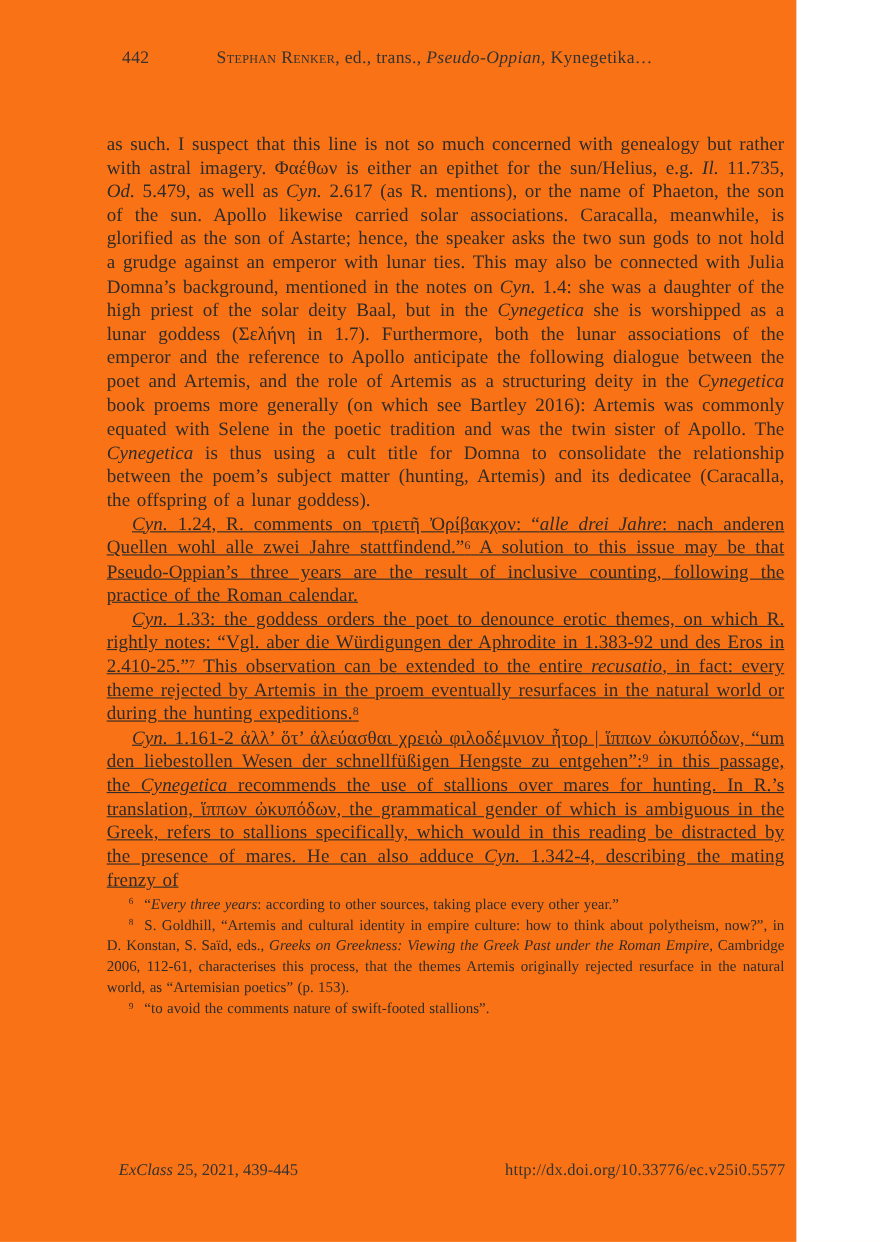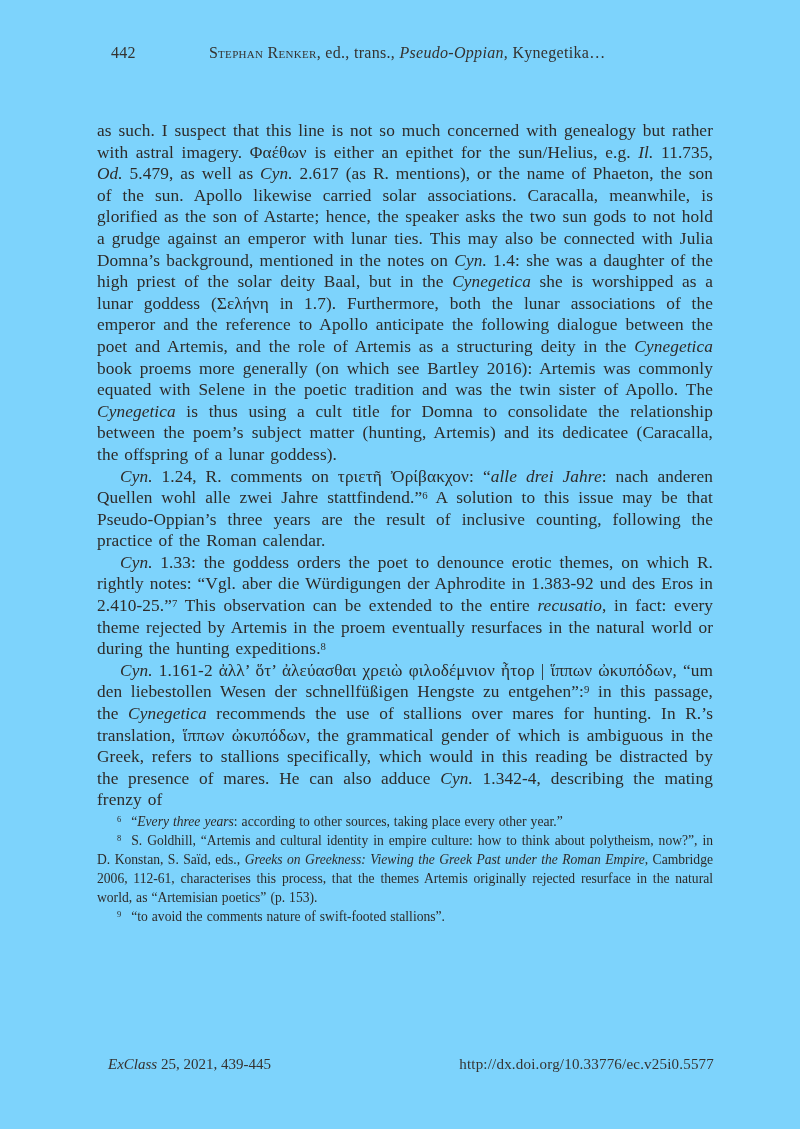--- a/index.html
+++ b/index.html
@@ -2,62 +2,63 @@
 <html><head>
 <meta charset="utf-8">
 <style>
   html, body {
     margin: 0;
     padding: 0;
     background: #ffffff;
   }
   .page {
     position: relative;
-    width: 800px;
+    width: 678px;
     height: 1129px;
-    background: #7dd3fc;
+    background: #f97316;
     color: #2e2b29;
     font-family: "Liberation Serif", "DejaVu Serif", serif;
     overflow: hidden;
+    padding-left: 46px;
   }
   .running-header {
     position: absolute;
     top: 44px;
     left: 97px;
     width: 617px;
     display: flex;
     align-items: baseline;
     font-size: 16px;
     color: #35322f;
     letter-spacing: 0.3px;
     white-space: nowrap;
   }
   .page-number {
     margin-left: 14px;
   }
   .running-title {
     margin-left: 61px;
   }
-  .sc { font-variant: small-caps; margin-left: 12px; }
+  .sc { font-variant: small-caps; }
   .i  { font-style: italic; }
   .content {
     position: absolute;
     top: 120px;
     left: 97px;
     width: 616px;
     text-align: justify;
   }
   .para {
     margin: 0;
     font-size: 17.3px;
     line-height: 21.6px;
     word-spacing: 1.5px;
     letter-spacing: 0.1px;
   }
-  .para.indent { text-indent: 23px; }
+  .para.indent { text-indent: 23px; text-decoration: underline; }
   sup.callout, sup.fn-num {
     font-size: 0.62em;
     vertical-align: baseline;
     position: relative;
     top: -0.42em;
     line-height: 0;
   }
   .footnotes {
     margin-top: 1px;
     font-size: 13.6px;

